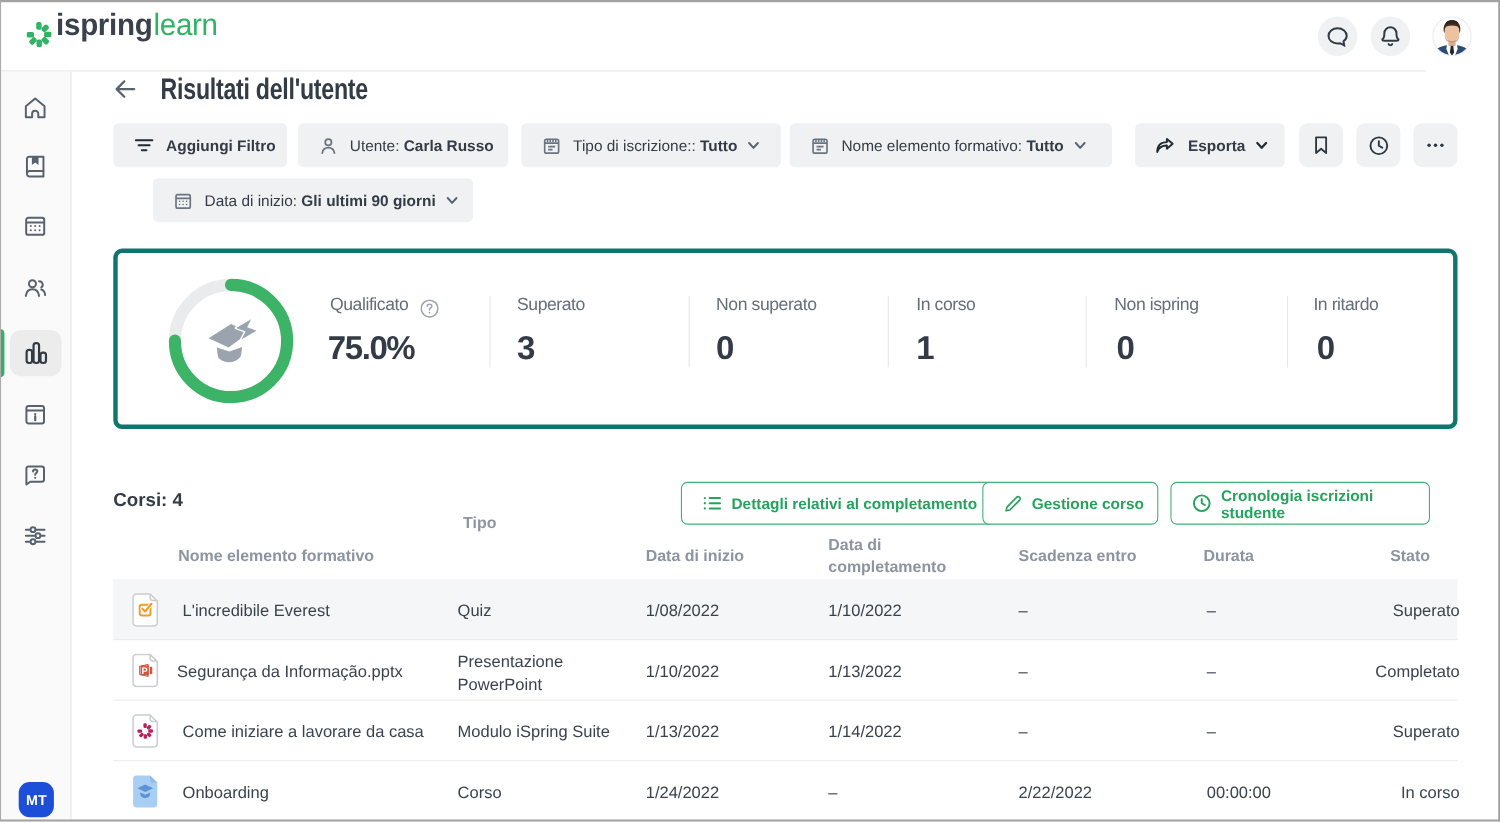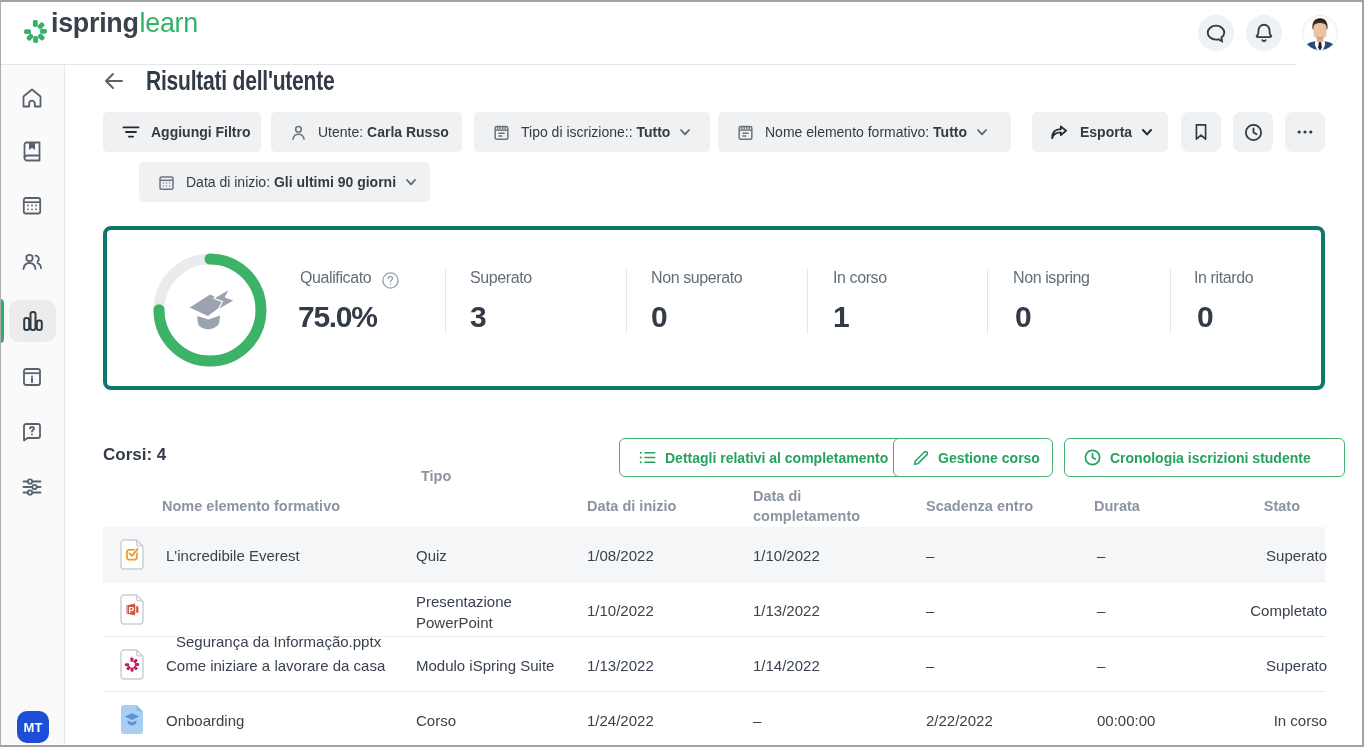--- a/index.html
+++ b/index.html
@@ -317,21 +317,21 @@
   Dettagli relativi al completamento
 </div>
 <div class="gbtn" style="left:893px; width:160px;">
   <span class="ic">
       <svg width="18" height="18" viewBox="0 0 24 24" fill="none" stroke="#27a25e" stroke-width="2" stroke-linejoin="round">
         <path d="M3.5 20.5 L4.5 16 L16.5 4 a2.1 2.1 0 0 1 3 0 l0.5 0.5 a2.1 2.1 0 0 1 0 3 L8 19.5 Z"></path>
       </svg>
     </span>
   Gestione corso
 </div>
-<div class="gbtn" style="left:1064px; width:281px;">
+<div class="gbtn" style="left:1064px; width:236px;">
   <span class="ic">
       <svg width="19" height="19" viewBox="0 0 24 24" fill="none" stroke="#27a25e" stroke-width="2.2" stroke-linecap="round" stroke-linejoin="round">
         <circle cx="12" cy="12" r="9"></circle>
         <path d="M12 7 V12 L15.5 14"></path>
       </svg>
     </span>
   Cronologia iscrizioni studente
 </div>
 
 <div class="th" style="left:114px; top:498px;margin-left:48px;">Nome elemento formativo</div>
@@ -365,21 +365,21 @@
   <svg class="doc" width="26" height="31" viewBox="0 0 26 31">
       <path d="M2 4 a3 3 0 0 1 3-3 H17.5 L24 7.5 V27 a3 3 0 0 1 -3 3 H5 a3 3 0 0 1 -3-3 Z" fill="#fff" stroke="#c9cdd2" stroke-width="1.4"></path>
       <path d="M17.5 1.5 V4.5 a2.4 2.4 0 0 0 2.4 2.4 H23.5" fill="none" stroke="#c9cdd2" stroke-width="1.4"></path>
       <g fill="#cd5741">
         <path d="M7.5 11.5 L16 9.5 V21.5 L7.5 19.5 Z M8.5 12 V19 L15 20.3 V10.7 Z"></path>
         <rect x="8.8" y="11" width="7.5" height="9"></rect>
         <rect x="17.2" y="12.2" width="2.2" height="6.6"></rect>
         <text x="9.6" y="18.6" font-family="Liberation Sans" font-size="8.5" font-weight="bold" fill="#fff">P</text>
       </g>
     </svg>
-  <div class="cell" style="left:73px; top:20px;margin-top:31px;">Segurança da Informação.pptx</div>
+  <div class="cell" style="left:58px; top:20px;">Segurança da Informação.pptx</div>
   <div class="cell" style="left:313px; top:9px; line-height:21px;">Presentazione<br>PowerPoint</div>
   <div class="cell" style="left:484px; top:20px;">1/10/2022</div>
   <div class="cell" style="left:650px; top:20px;">1/13/2022</div>
   <div class="cell" style="left:823px; top:20px;">–</div>
   <div class="cell" style="left:994px; top:20px;">–</div>
   <div class="cell" style="left:1120px; top:20px; width:104px; text-align:right;">Completato</div>
 </div>
 <div class="row" style="top:637px; border-bottom:1px solid #ebedee;">
   <svg class="doc" width="26" height="31" viewBox="0 0 26 31">
       <path d="M2 4 a3 3 0 0 1 3-3 H17.5 L24 7.5 V27 a3 3 0 0 1 -3 3 H5 a3 3 0 0 1 -3-3 Z" fill="#fff" stroke="#c9cdd2" stroke-width="1.4"></path>

